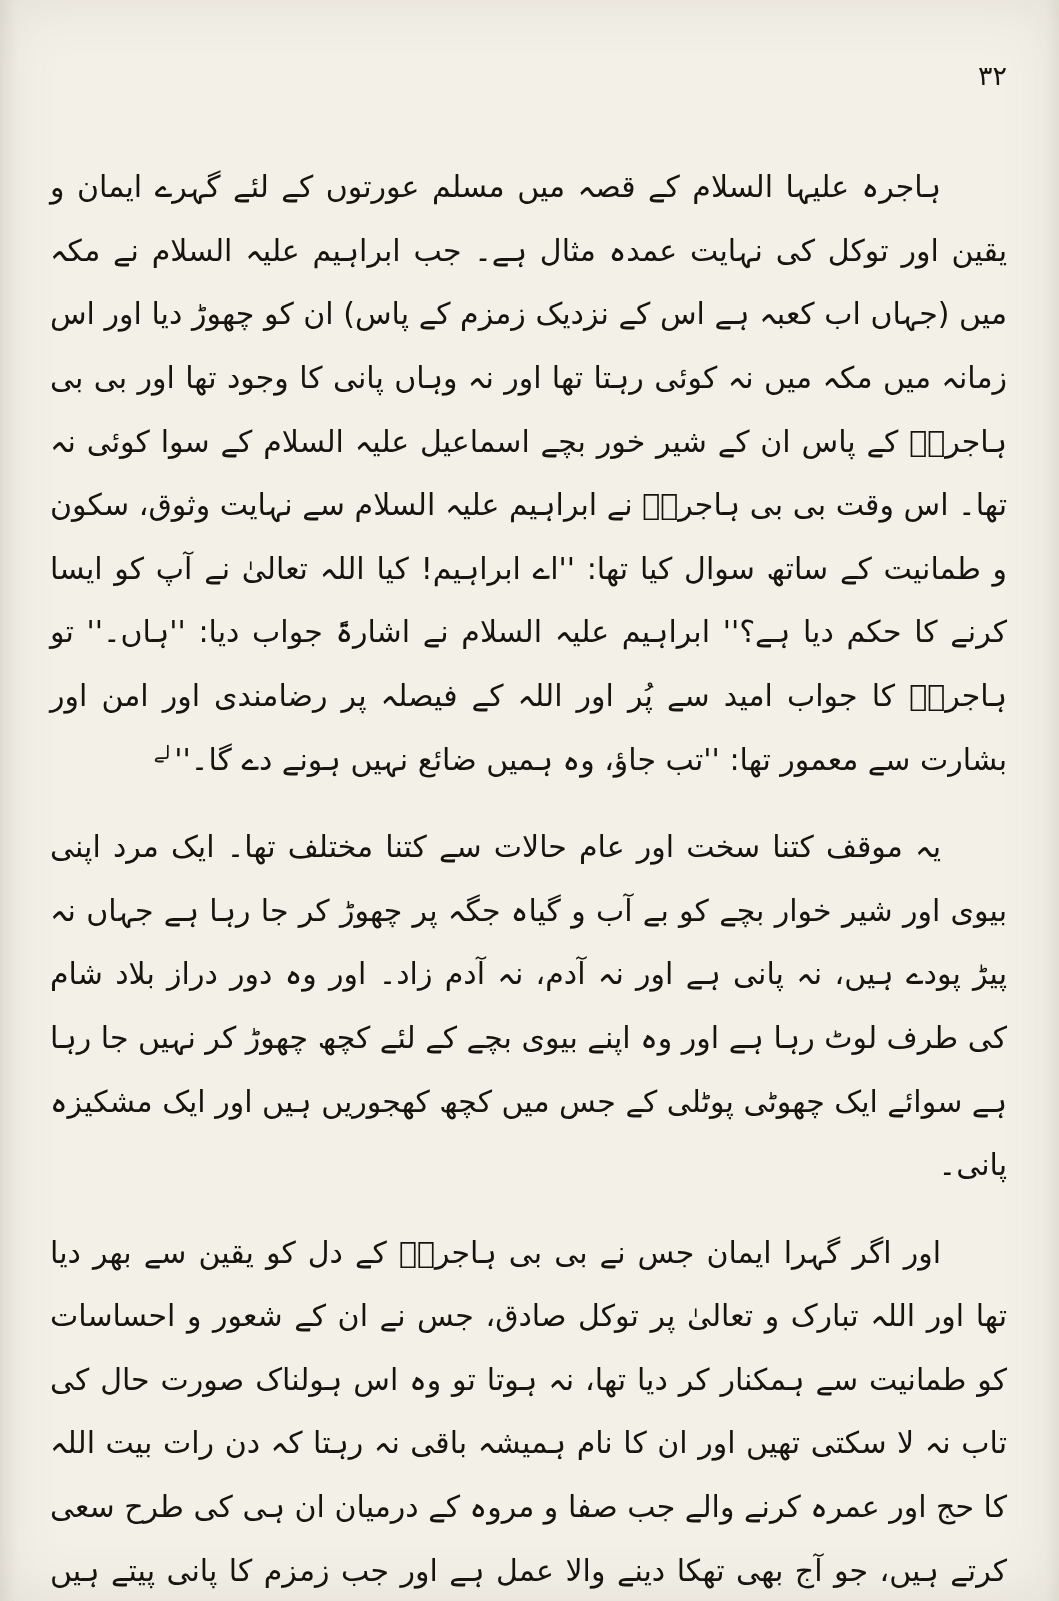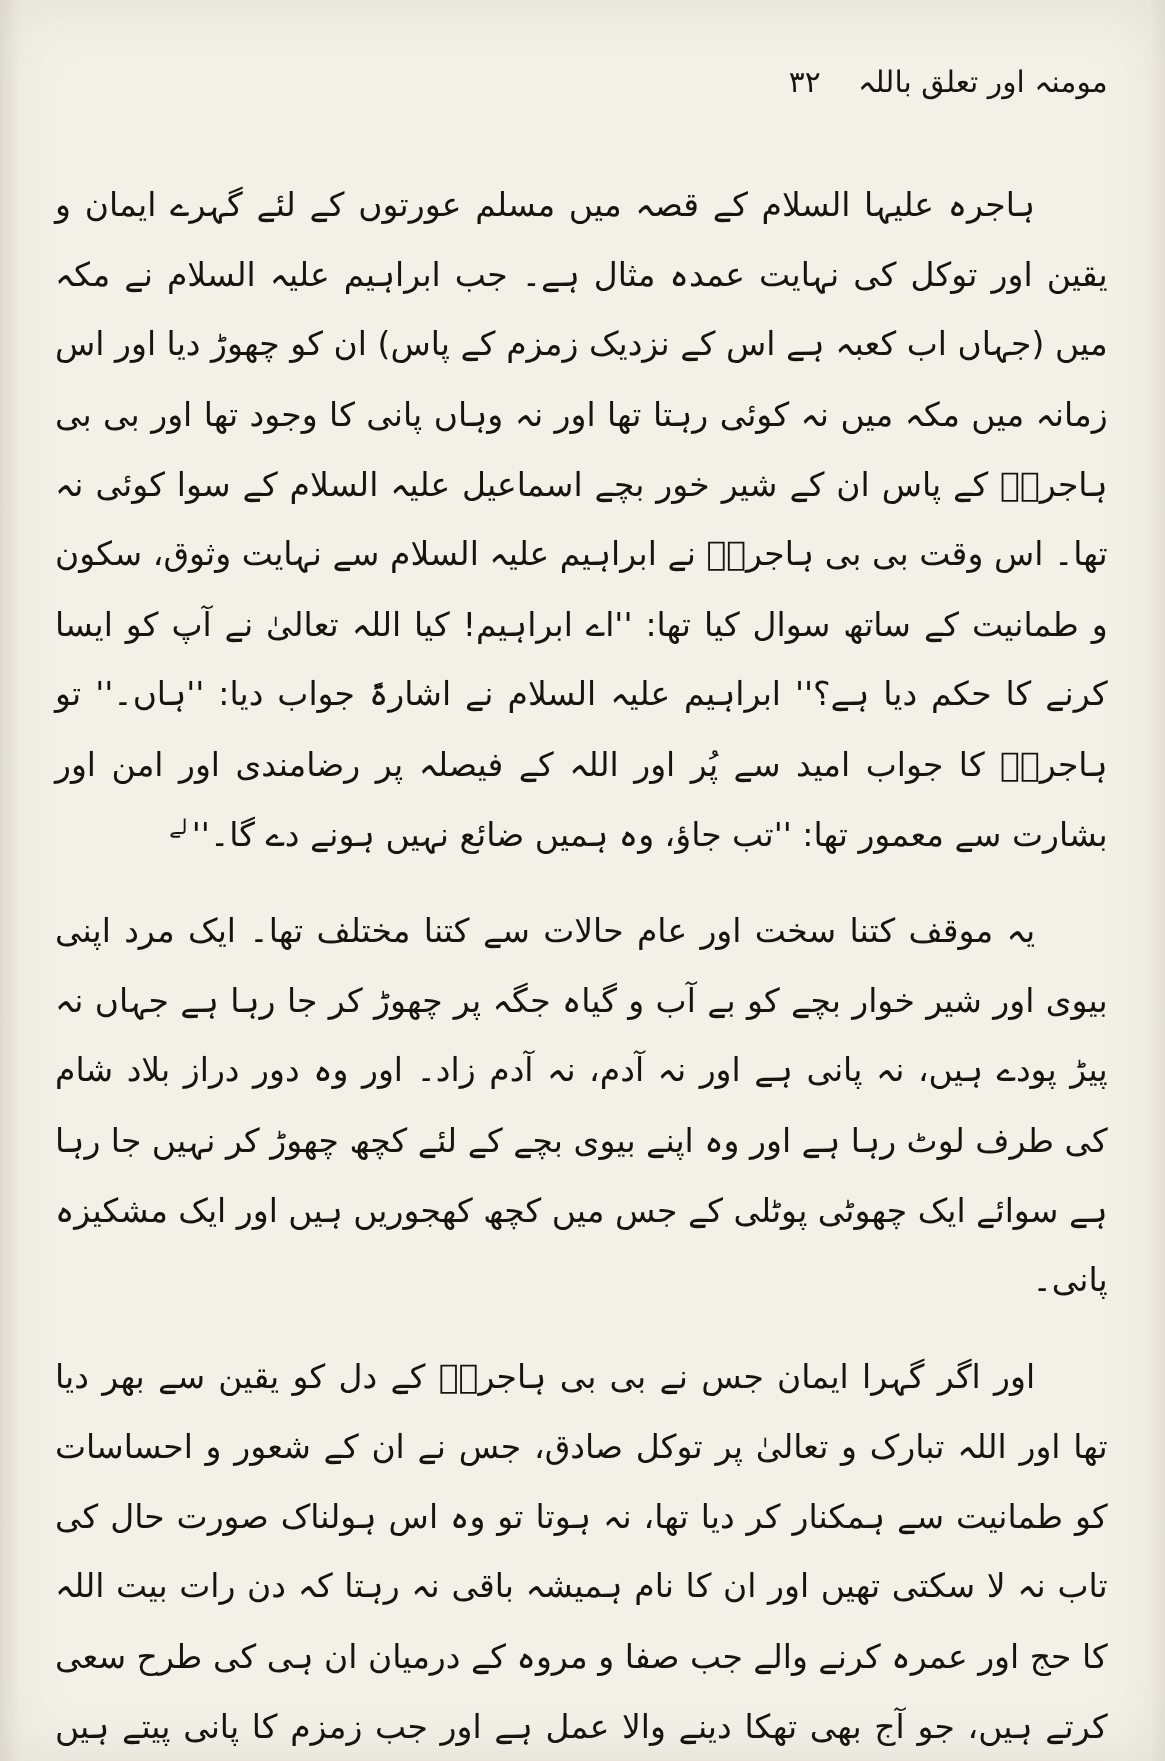--- a/index.html
+++ b/index.html
@@ -83,21 +83,20 @@
   .footnote .footnote-marker {
     margin-left: 22px;
   }
 </style>
 </head>
 <body>
 
 <div class="page">
 
   <header class="page-header">
-    <span class="running-title">مومنہ اور تعلق باللہ</span>
     <span class="page-number">۳۲</span>
   </header>
 
   <main class="body-text">
     <p><span>ہاجرہ علیہا السلام کے قصہ میں مسلم عورتوں کے لئے گہرے ایمان و یقین اور توکل کی نہایت عمدہ مثال ہے۔ جب ابراہیم علیہ السلام نے مکہ میں (جہاں اب کعبہ ہے اس کے نزدیک زمزم کے پاس) ان کو چھوڑ دیا اور اس زمانہ میں مکہ میں نہ کوئی رہتا تھا اور نہ وہاں پانی کا وجود تھا اور بی بی ہاجرہؓ کے پاس ان کے شیر خور بچے اسماعیل علیہ السلام کے سوا کوئی نہ تھا۔ اس وقت بی بی ہاجرہؓ نے ابراہیم علیہ السلام سے نہایت وثوق، سکون و طمانیت کے ساتھ سوال کیا تھا: ''اے ابراہیم! کیا اللہ تعالیٰ نے آپ کو ایسا کرنے کا حکم دیا ہے؟'' ابراہیم علیہ السلام نے اشارۃً جواب دیا: ''ہاں۔'' تو ہاجرہؓ کا جواب امید سے پُر اور اللہ کے فیصلہ پر رضامندی اور امن اور بشارت سے معمور تھا: ''تب جاؤ، وہ ہمیں ضائع نہیں ہونے دے گا۔''</span><sup class="footnote-ref">لے</sup></p>
 
     <p>یہ موقف کتنا سخت اور عام حالات سے کتنا مختلف تھا۔ ایک مرد اپنی بیوی اور شیر خوار بچے کو بے آب و گیاہ جگہ پر چھوڑ کر جا رہا ہے جہاں نہ پیڑ پودے ہیں، نہ پانی ہے اور نہ آدم، نہ آدم زاد۔ اور وہ دور دراز بلاد شام کی طرف لوٹ رہا ہے اور وہ اپنے بیوی بچے کے لئے کچھ چھوڑ کر نہیں جا رہا ہے سوائے ایک چھوٹی پوٹلی کے جس میں کچھ کھجوریں ہیں اور ایک مشکیزہ پانی۔</p>
 
     <p>اور اگر گہرا ایمان جس نے بی بی ہاجرہؓ کے دل کو یقین سے بھر دیا تھا اور اللہ تبارک و تعالیٰ پر توکل صادق، جس نے ان کے شعور و احساسات کو طمانیت سے ہمکنار کر دیا تھا، نہ ہوتا تو وہ اس ہولناک صورت حال کی تاب نہ لا سکتی تھیں اور ان کا نام ہمیشہ باقی نہ رہتا کہ دن رات بیت اللہ کا حج اور عمرہ کرنے والے جب صفا و مروہ کے درمیان ان ہی کی طرح سعی کرتے ہیں، جو آج بھی تھکا دینے والا عمل ہے اور جب زمزم کا پانی پیتے ہیں تو ان کو یاد کرتے ہیں۔</p>
   </main>

